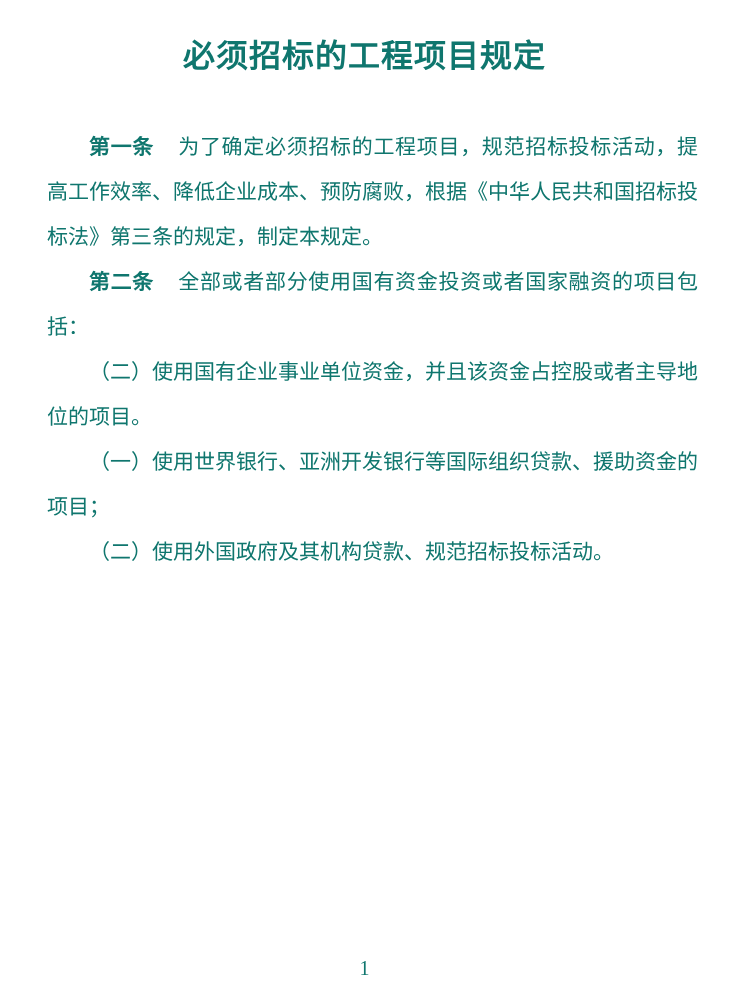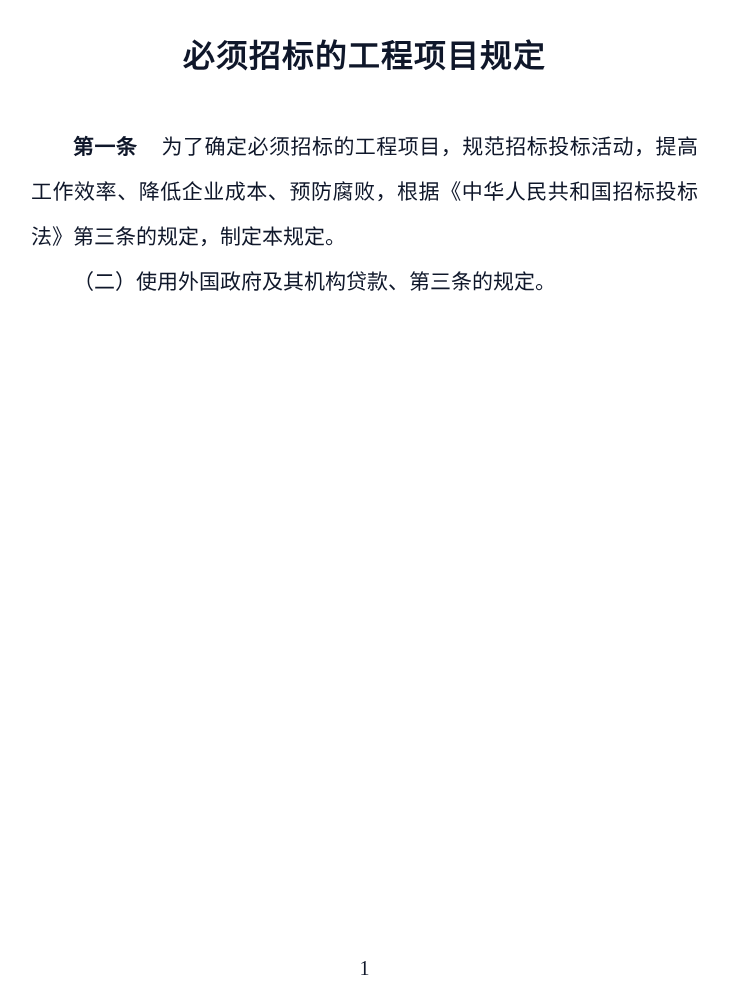--- a/index.html
+++ b/index.html
@@ -5,39 +5,40 @@
   html, body {
     margin: 0;
     padding: 0;
     background: #ffffff;
   }
   .page {
     position: relative;
     width: 729px;
     height: 994px;
     background: #ffffff;
-    color: #0f172a;
+    color: #0f766e;
     overflow: hidden;
     font-family: "Liberation Serif", "DejaVu Serif", serif;
   }
   .doc-title {
     margin: 0;
     padding-top: 34px;
     text-align: center;
     font-size: 32px;
     line-height: 44px;
     font-weight: bold;
     letter-spacing: 1px;
   }
   .content {
     margin-top: 47px;
     padding: 0 31px;
     font-size: 21px;
     line-height: 45px;
     text-align: justify;
+    margin-left: 16px;
   }
   .content p {
     margin: 0;
     text-indent: 2em;
   }
   .lead {
     font-weight: bold;
     margin-right: 1.15em;
   }
   .lead:empty {
@@ -58,25 +59,28 @@
 <body>
 
 <div class="page">
 
   <h1 class="doc-title">必须招标的工程项目规定</h1>
 
   <div class="content">
 
     <p><span class="lead">第一条</span><span>为了确定必须招标的工程项目，规范招标投标活动，提高工作效率、降低企业成本、预防腐败，根据《中华人民共和国招标投标法》第三条的规定，制定本规定。</span></p>
 
+    <p><span class="lead">第二条</span><span>全部或者部分使用国有资金投资或者国家融资的项目包括：</span></p>
 
 
+    <p><span>（二）使用国有企业事业单位资金，并且该资金占控股或者主导地位的项目。</span></p>
 
 
+    <p><span>（一）使用世界银行、亚洲开发银行等国际组织贷款、援助资金的项目；</span></p>
 
-    <p><span>（二）使用外国政府及其机构贷款、第三条的规定。</span></p>
+    <p><span>（二）使用外国政府及其机构贷款、规范招标投标活动。</span></p>
 
 
   </div>
 
   <div class="page-number">1</div>
 
 </div>
 
 </body></html>

